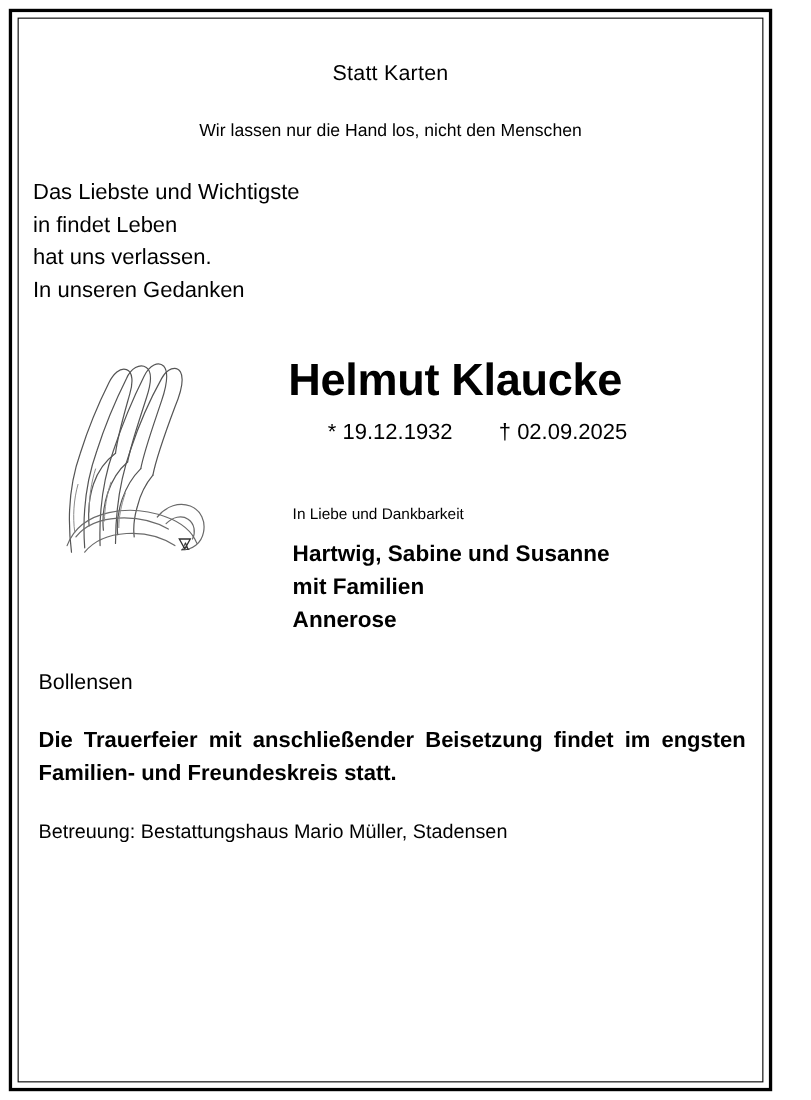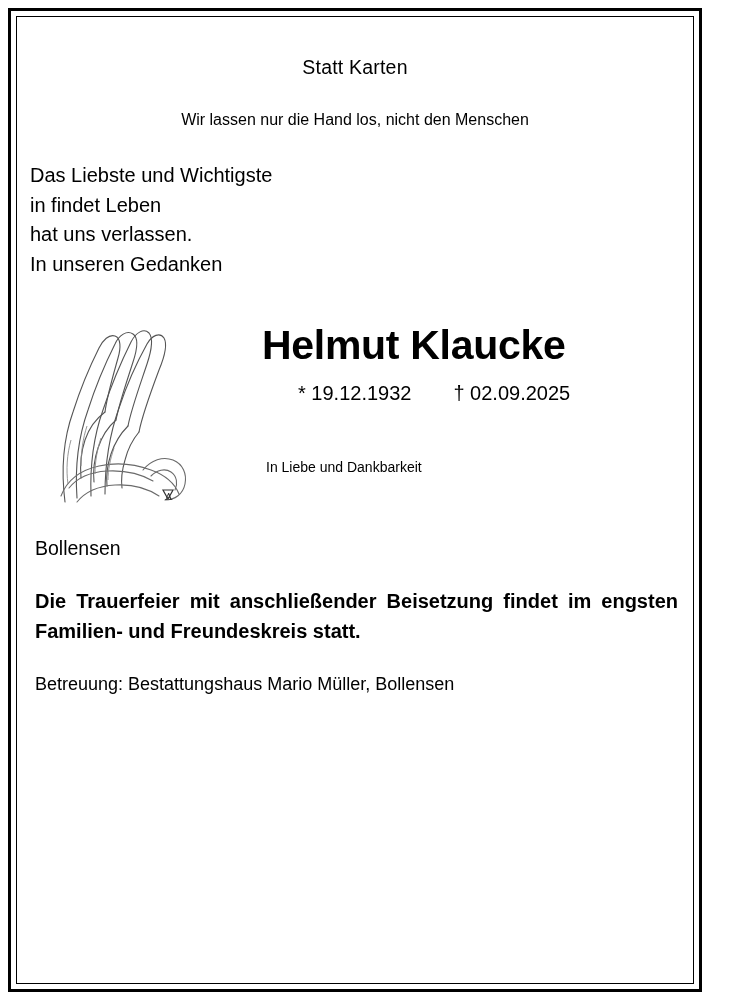--- a/index.html
+++ b/index.html
@@ -102,21 +102,21 @@
   }
   .family {
     margin-top: 14px;
     padding-left: 236px;
     font-size: 20.5px;
     font-weight: bold;
     line-height: 1.46;
   }
 
   .place {
-    margin-top: 62px;
+    margin-top: 30px;
     padding-left: 5px;
     font-size: 19.5px;
   }
 
   .ceremony {
     margin-top: 26px;
     padding-left: 5px;
     padding-right: 2px;
     font-size: 20px;
     line-height: 1.5;
@@ -186,21 +186,26 @@
 
     <div class="name-block">
       <div class="deceased-name">Helmut Klaucke</div>
       <div class="dates">
         <span class="birth">* 19.12.1932</span><span class="death">† 02.09.2025</span>
       </div>
     </div>
 
     <div class="tribute">In Liebe und Dankbarkeit</div>
 
+    <div class="family">
+      <div>Hartwig, Sabine und Susanne</div>
+      <div>mit Familien</div>
+      <div>Annerose</div>
+    </div>
 
     <div class="place">Bollensen</div>
 
     <div class="ceremony">Die Trauerfeier mit anschließender Beisetzung findet im engsten Familien- und Freundeskreis statt.</div>
 
-    <div class="care">Betreuung: Bestattungshaus Mario Müller, Bollensen</div>
+    <div class="care">Betreuung: Bestattungshaus Mario Müller, Stadensen</div>
 
   </div>
 </div>
 
 </body></html>

